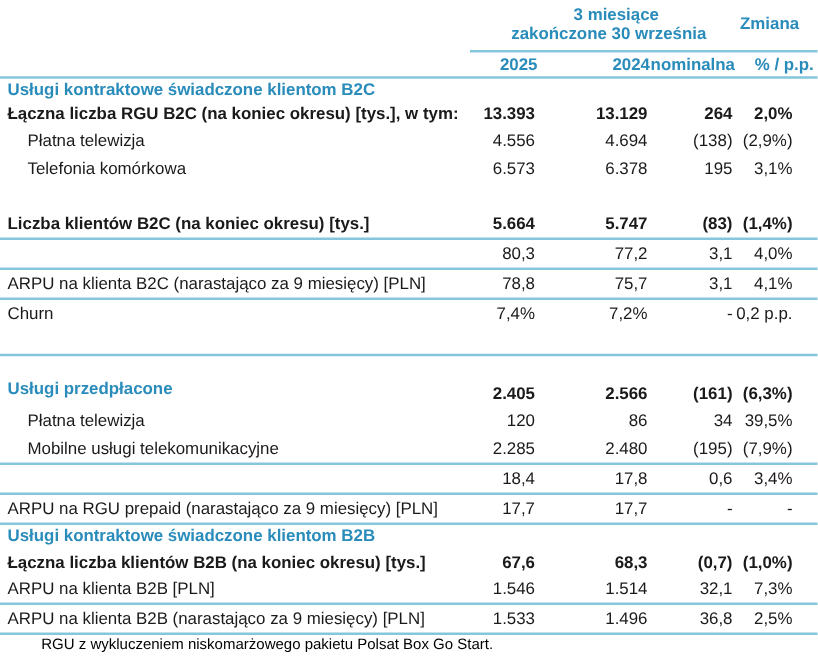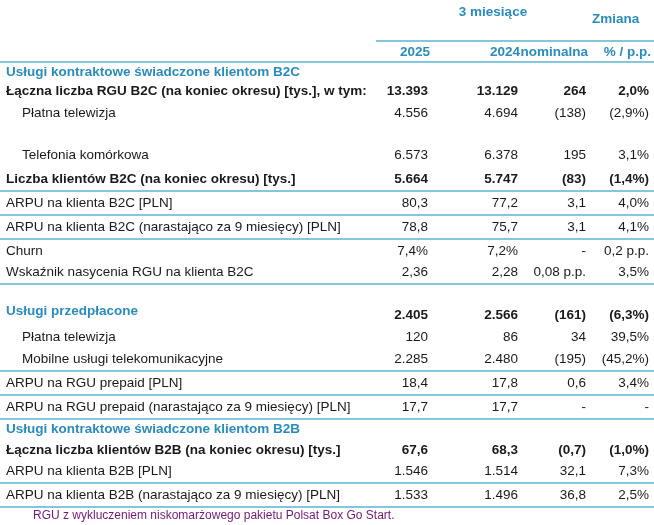--- a/index.html
+++ b/index.html
@@ -8,30 +8,31 @@
   .hdr { position: absolute; color: #2a8cbb; font-weight: bold; font-size: 13.5px; }
   .hline { position: absolute; height: 2px; background: #85c6dc; }
   .row { position: absolute; left: 0; width: 652px; height: 22px; font-size: 13.5px; line-height: 22px; }
   .row .lbl { position: absolute; left: 6px; white-space: nowrap; }
   .row.indent .lbl { left: 22px; }
   .row.bold { font-weight: bold; }
   .row .c1, .row .c2, .row .c3, .row .c4 { position: absolute; text-align: right; white-space: nowrap; }
   .row .c1 { right: 224px; }
   .row .c2 { right: 134px; }
   .row .c3 { right: 66px; }
-  .row .c4 { right: 3px; }
+  .row .c4 { right: 18px; }
   .section { position: absolute; left: 6px; color: #2a8cbb; font-weight: bold; font-size: 13.5px; }
-  .foot { position: absolute; left: 33px; top: 508px; font-size: 12px; color: #701a75; }
+  .foot { position: absolute; left: 33px; top: 508px; font-size: 12px; color: #000000; }
 </style>
 </head>
 <body>
 
 <div class="wrap">
 
   <div class="hdr" style="left:428px; top:4px; width:130px; text-align:center;">3 miesiące</div>
+  <div class="hdr" style="left:378px; top:19px; width:230px; text-align:center; left:372px;">zakończone 30 września</div>
   <div class="hdr" style="left:592px; top:11px;">Zmiana</div>
   <div class="hline" style="left:376px; top:40px; width:278px;"></div>
   <div class="hdr" style="right:224px; top:44px;">2025</div>
   <div class="hdr" style="right:134px; top:44px;">2024</div>
   <div class="hdr" style="right:66px; top:44px;">nominalna</div>
   <div class="hdr" style="right:3px; top:44px;margin-left:24px;">% / p.p.</div>
   <div class="hline" style="left:0; top:61px; width:654px;"></div>
 
   <div class="section" style="top:64px;">Usługi kontraktowe świadczone klientom B2C</div>
 
@@ -42,64 +43,56 @@
     <span class="c3">264</span>
     <span class="c4">2,0%</span>
   </div>
   <div class="row indent" style="top:102px;">
     <span class="lbl">Płatna telewizja</span>
     <span class="c1">4.556</span>
     <span class="c2">4.694</span>
     <span class="c3">(138)</span>
     <span class="c4">(2,9%)</span>
   </div>
-  <div class="row indent" style="top:124px;margin-top:20px;">
+  <div class="row indent" style="top:124px;">
     <span class="lbl">Telefonia komórkowa</span>
     <span class="c1">6.573</span>
     <span class="c2">6.378</span>
     <span class="c3">195</span>
     <span class="c4">3,1%</span>
   </div>
   <div class="row bold" style="top:168px;">
     <span class="lbl">Liczba klientów B2C (na koniec okresu) [tys.]</span>
     <span class="c1">5.664</span>
     <span class="c2">5.747</span>
     <span class="c3">(83)</span>
     <span class="c4">(1,4%)</span>
   </div>
   <div class="hline" style="left:0; top:190px; width:654px;"></div>
   <div class="row" style="top:192px;">
-    <span class="lbl">ARPU na klienta B2C [PLN]</span>
     <span class="c1">80,3</span>
     <span class="c2">77,2</span>
     <span class="c3">3,1</span>
     <span class="c4">4,0%</span>
   </div>
   <div class="hline" style="left:0; top:214px; width:654px;"></div>
   <div class="row" style="top:216px;">
     <span class="lbl">ARPU na klienta B2C (narastająco za 9 miesięcy) [PLN]</span>
     <span class="c1">78,8</span>
     <span class="c2">75,7</span>
     <span class="c3">3,1</span>
     <span class="c4">4,1%</span>
   </div>
   <div class="hline" style="left:0; top:238px; width:654px;"></div>
   <div class="row" style="top:240px;">
     <span class="lbl">Churn</span>
     <span class="c1">7,4%</span>
     <span class="c2">7,2%</span>
     <span class="c3">-</span>
     <span class="c4">0,2 p.p.</span>
-  </div>
-  <div class="row" style="top:261px;">
-    <span class="lbl">Wskaźnik nasycenia RGU na klienta B2C</span>
-    <span class="c1">2,36</span>
-    <span class="c2">2,28</span>
-    <span class="c3">0,08 p.p.</span>
-    <span class="c4">3,5%</span>
   </div>
   <div class="hline" style="left:0; top:283px; width:654px;"></div>
 
   <div class="section" style="top:303px;">Usługi przedpłacone</div>
   <div class="row bold" style="top:304px;">
     <span class="c1">2.405</span>
     <span class="c2">2.566</span>
     <span class="c3">(161)</span>
     <span class="c4">(6,3%)</span>
   </div>
@@ -108,25 +101,24 @@
     <span class="c1">120</span>
     <span class="c2">86</span>
     <span class="c3">34</span>
     <span class="c4">39,5%</span>
   </div>
   <div class="row indent" style="top:348px;">
     <span class="lbl">Mobilne usługi telekomunikacyjne</span>
     <span class="c1">2.285</span>
     <span class="c2">2.480</span>
     <span class="c3">(195)</span>
-    <span class="c4">(45,2%)</span>
+    <span class="c4">(7,9%)</span>
   </div>
   <div class="hline" style="left:0; top:370px; width:654px;"></div>
   <div class="row" style="top:372px;">
-    <span class="lbl">ARPU na RGU prepaid [PLN]</span>
     <span class="c1">18,4</span>
     <span class="c2">17,8</span>
     <span class="c3">0,6</span>
     <span class="c4">3,4%</span>
   </div>
   <div class="hline" style="left:0; top:394px; width:654px;"></div>
   <div class="row" style="top:396px;">
     <span class="lbl">ARPU na RGU prepaid (narastająco za 9 miesięcy) [PLN]</span>
     <span class="c1">17,7</span>
     <span class="c2">17,7</span>

